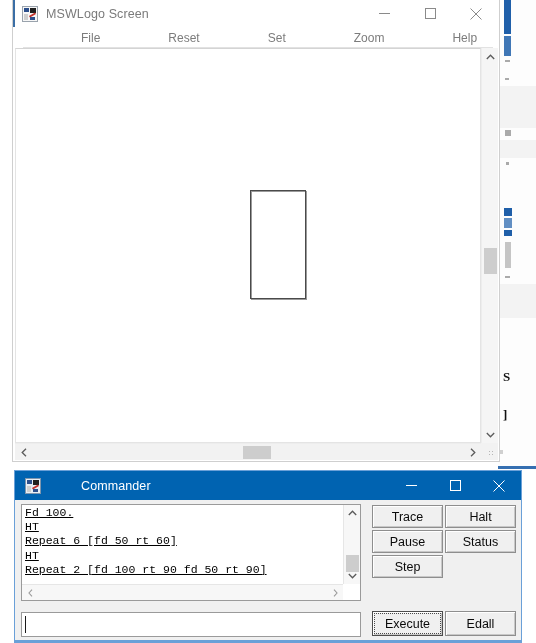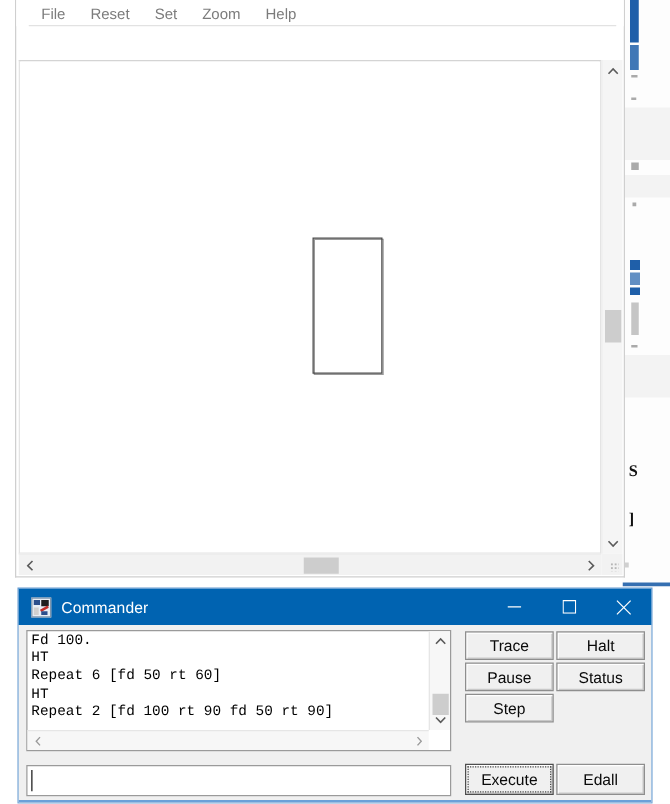--- a/index.html
+++ b/index.html
@@ -119,20 +119,21 @@
     align-items: center;
     padding-left: 20px;
     background: #ffffff;
     position: relative;
   }
   .menubar .mi {
     font-size: 12px;
     color: #7c7c7c;
     margin-right: 20px;
     white-space: nowrap;
+    margin-left: 48px;
   }
   .menu-underline {
     position: absolute;
     left: 10px; right: 6px; bottom: 0;
     height: 1px;
     background: #e2e2e2;
   }
 
   
   .canvas-wrap {
@@ -220,20 +221,21 @@
     background: #f0f0f0;
     border: 1px solid #6aa0d8;
     box-sizing: border-box;
   }
   .cmd-title {
     height: 29px;
     background: #0063b1;
     display: flex;
     align-items: center;
     position: relative;
+    gap: 32px;
   }
   .cmd-title .title-text {
     color: #ffffff;
     font-size: 12.5px;
     margin-left: 8px;
   }
   .cmd-ctrls {
     position: absolute;
     right: 0; top: 0;
     height: 29px;
@@ -258,20 +260,21 @@
   .history-text {
     position: absolute;
     left: 3px; top: 1px;
     right: 19px;
     font-family: "Liberation Mono", monospace;
     font-size: 11.5px;
     line-height: 14.2px;
     color: #000000;
     white-space: pre;
     overflow: hidden;
+    text-decoration: underline;
   }
   .hist-vscroll {
     position: absolute;
     right: 0; top: 0;
     width: 17px; bottom: 16px;
     background: #f7f7f7;
     border-left: 1px solid #e6e6e6;
     box-sizing: border-box;
   }
   .hist-hscroll {
@@ -365,20 +368,52 @@
     <div class="bg-panel" style="left:0;top:284px;width:38px;height:34px;"></div>
     <div class="bg-txt" style="left:5px;top:370px;">S</div>
     <div class="bg-txt" style="left:5px;top:408px;">]</div>
     <div class="bg-line" style="left:1px;top:450px;width:4px;height:4px;opacity:.4;"></div>
     <div class="bg-accent" style="left:0;top:466px;width:38px;height:3px;opacity:.9;"></div>
     <div class="bg-panel" style="left:0;top:470px;width:38px;height:173px;background:#ffffff;border-left:none;"></div>
   </div>
 
   <div class="win-screen">
 
+    <div class="titlebar">
+      <div class="win-left-edge"></div>
+
+      <div class="app-icon">
+        <i class="ic-a"></i>
+          <i class="ic-b"></i>
+          <i class="ic-c"></i>
+          <i class="ic-d"></i>
+          <i class="ic-e"></i>
+      </div>
+
+      <div class="title-text">MSWLogo Screen</div>
+
+      <div class="win-ctrls">
+        <div class="wb">
+          <svg width="11" height="11" viewBox="0 0 11 11">
+              <line x1="0" y1="5.5" x2="11" y2="5.5" stroke="currentColor" stroke-width="1"></line>
+            </svg>
+        </div>
+        <div class="wb">
+          <svg width="11" height="11" viewBox="0 0 11 11">
+              <rect x="0.5" y="0.5" width="10" height="10" fill="none" stroke="currentColor" stroke-width="1"></rect>
+            </svg>
+        </div>
+        <div class="wb">
+          <svg width="12" height="12" viewBox="0 0 12 12">
+              <line x1="0.5" y1="0.5" x2="11.5" y2="11.5" stroke="currentColor" stroke-width="1"></line>
+              <line x1="11.5" y1="0.5" x2="0.5" y2="11.5" stroke="currentColor" stroke-width="1"></line>
+            </svg>
+        </div>
+      </div>
+    </div>
 
     <div class="menubar">
       <div class="mi">File</div>
       <div class="mi">Reset</div>
       <div class="mi">Set</div>
       <div class="mi">Zoom</div>
       <div class="mi">Help</div>
       <div class="menu-underline"></div>
     </div>
 

